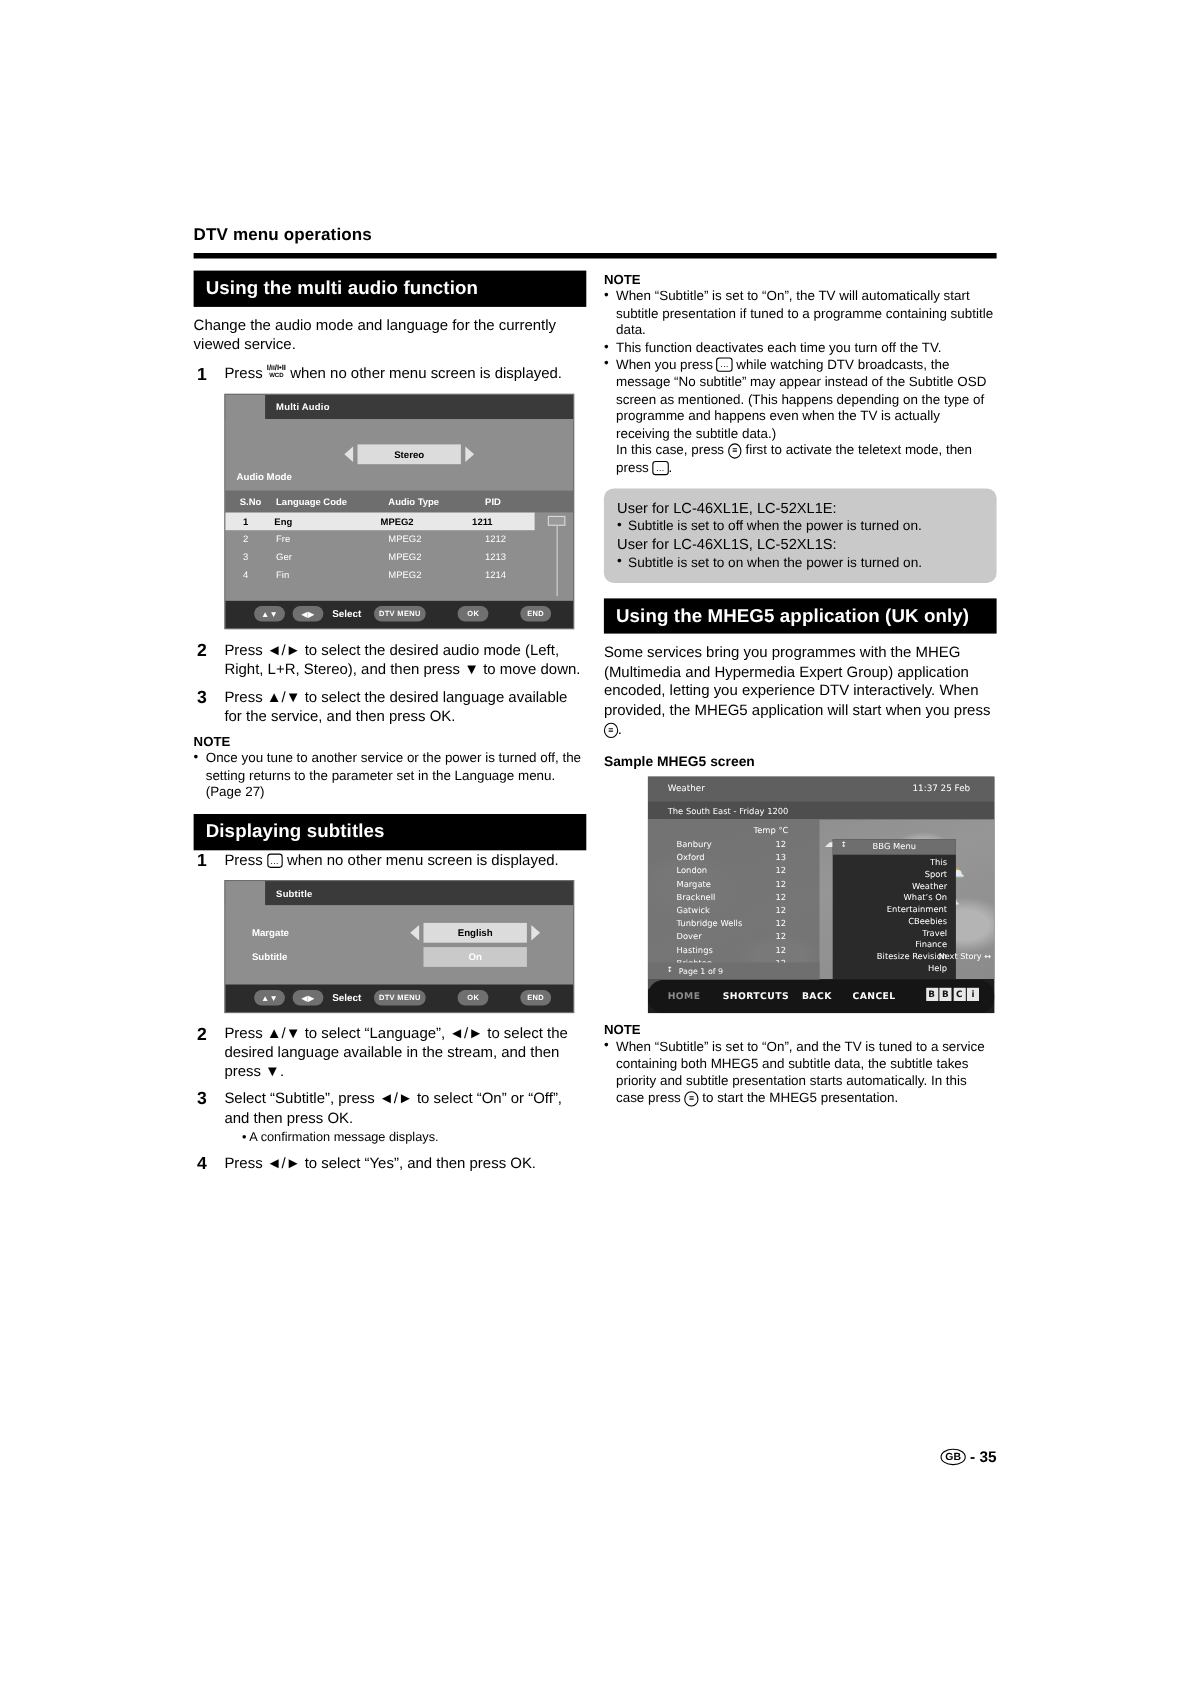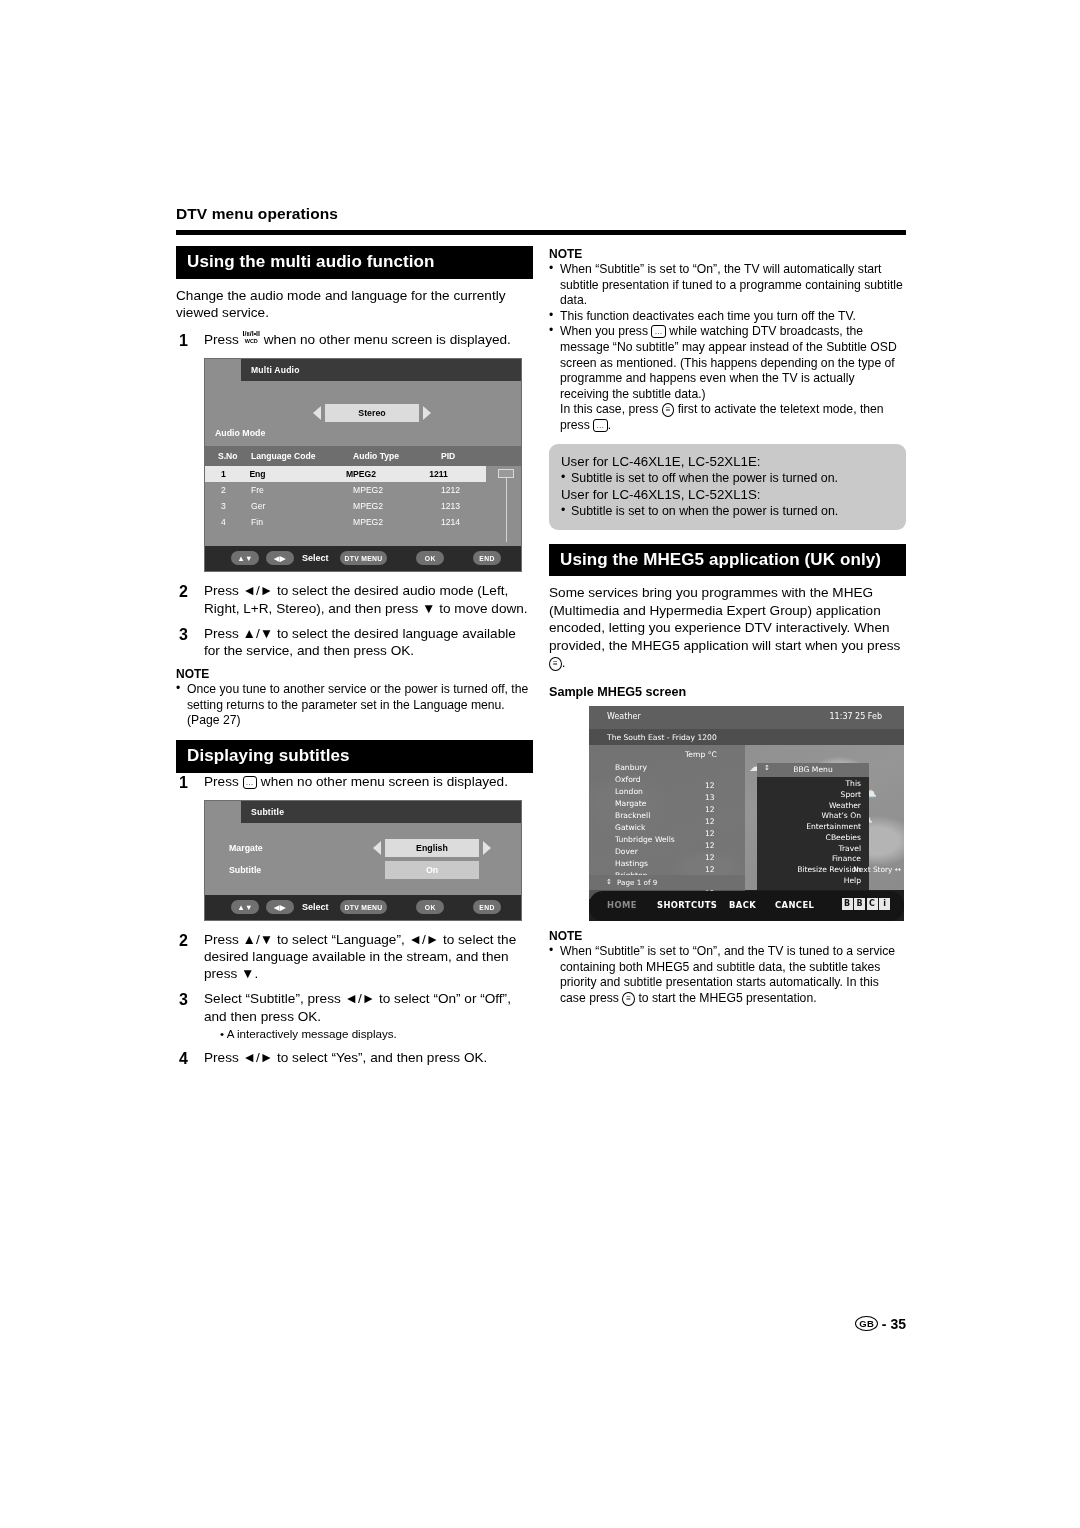--- a/index.html
+++ b/index.html
@@ -175,21 +175,21 @@
       radial-gradient(ellipse 60px 40px at 36px 60px, #9b9b9b 40%, rgba(155,155,155,0) 78%),
       radial-gradient(ellipse 48px 26px at 120px 124px, #a3a3a3 40%, rgba(163,163,163,0) 78%),
       linear-gradient(160deg,#8a8a8a 0%, #969696 48%, #8b8b8b 100%);
   }
   .mh-panel {
     position:absolute; left:0; top:0; width:156px; height:154px;
     background:rgba(105,105,105,.72);
   }
   .mh-temp { position:absolute; left:96px; top:5px; font-size:7.6px; }
   .mh-city { position:absolute; left:26px; font-size:7.6px; }
-  .mh-val  { position:absolute; left:116px; font-size:7.6px;margin-top:18px; }
+  .mh-val  { position:absolute; left:116px; font-size:7.6px; }
   .mh-pagebar {
     position:absolute; left:0; bottom:0; width:156px; height:15px;
     background:#6f6f6f;
   }
   .mh-pagebar span { position:absolute; left:28px; top:3px; font-size:7.2px; }
   .mh-pagebar .ud { position:absolute; left:17px; top:3px; font-size:7px; }
   .mh-menu {
     position:absolute; left:168px; top:18px; width:112px;
     background:#2a2a2a;
   }
@@ -387,21 +387,21 @@
       </div>
 
       <div class="step">
         <div class="step-num">2</div>
         <div class="step-txt">Press ▲/▼ to select “Language”, ◄/► to select the desired language available in the stream, and then press ▼.</div>
       </div>
       <div class="step">
         <div class="step-num">3</div>
         <div class="step-txt">
           <span>Select “Subtitle”, press ◄/► to select “On” or “Off”, and then press OK.</span>
-          <div class="substep">• A interactively message displays.</div>
+          <div class="substep">• A confirmation message displays.</div>
         </div>
       </div>
       <div class="step">
         <div class="step-num">4</div>
         <div class="step-txt">Press ◄/► to select “Yes”, and then press OK.</div>
       </div>
 
     </div>
 
     <div class="col">

